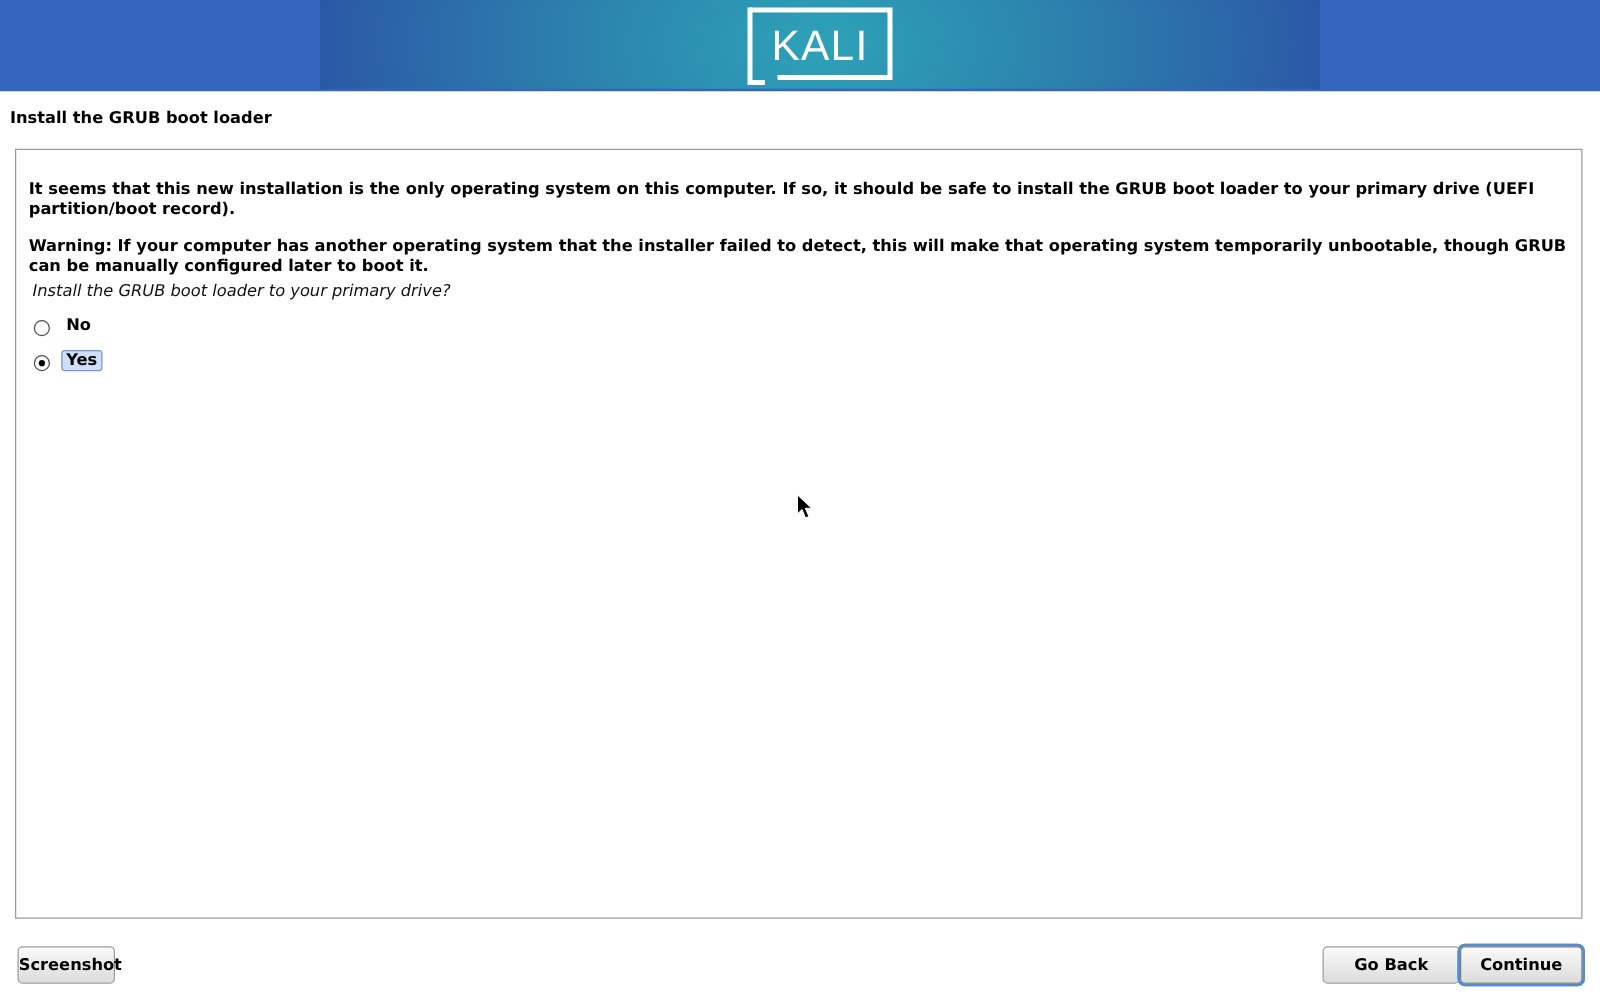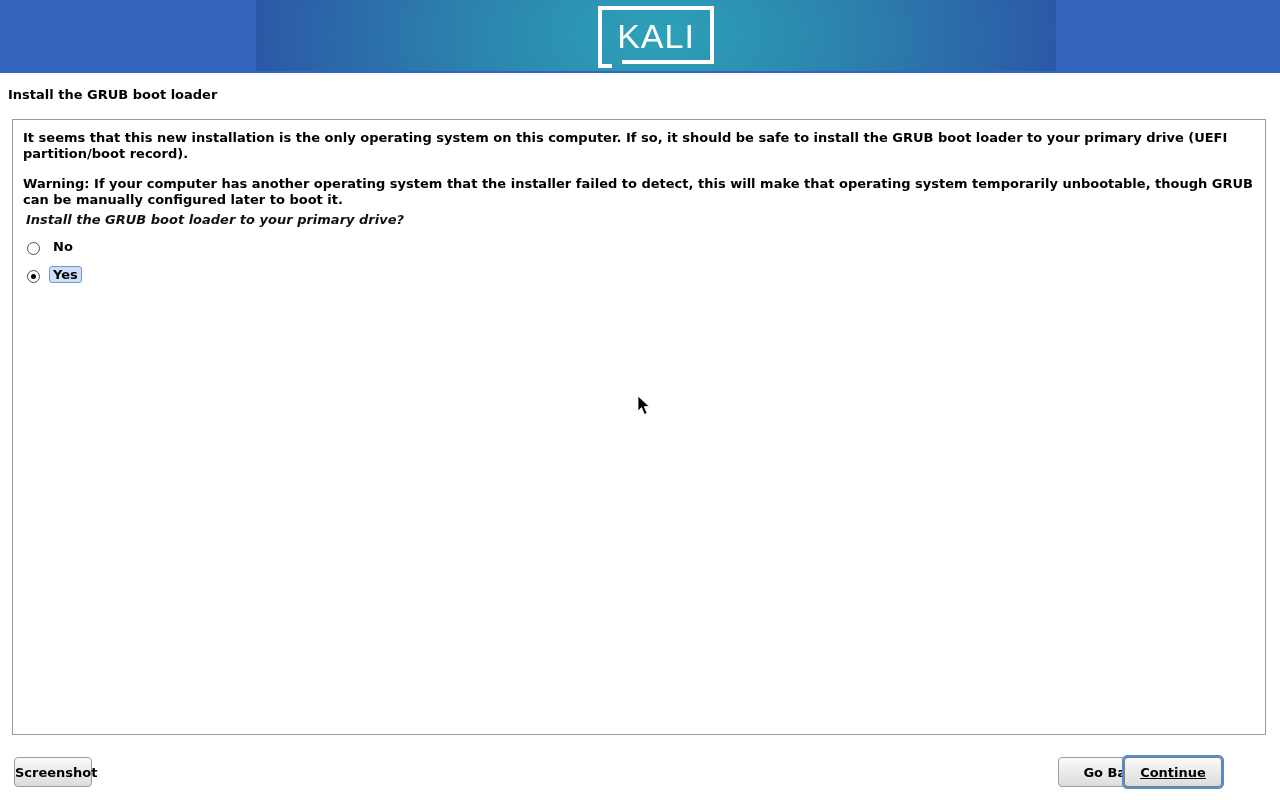--- a/index.html
+++ b/index.html
@@ -33,30 +33,30 @@
     position: absolute; left: 8px; top: 87px;
     font-size: 13px; font-weight: bold; color: #000;
   }
 
   
   .content-box {
     position: absolute; left: 12px; top: 119px;
     width: 1254px; height: 616px;
     border: 1px solid #9b9b9b;
     background: #fff;
-    padding: 10px 10px;
+    padding: 24px 10px;
   }
   .para {
     font-size: 13px; font-weight: bold; color: #000;
     line-height: 15.5px;
   }
   .para + .para { margin-top: 15px; }
   .question {
     margin-top: 5px;
-    font-size: 13px; font-style: italic; font-weight: bold;
+    font-size: 13px; font-style: italic; font-weight: normal;
     color: #111; line-height: 15px;
     padding-left: 3px;
   }
   .radio-group { margin-top: 12px; }
   .radio-row {
     display: flex; align-items: flex-end;
     height: 16px; margin-top: 12px;
     padding-left: 4px;
     cursor: default;
   }
@@ -95,24 +95,23 @@
     border-radius: 4px;
     background: linear-gradient(#fafafa, #ececec 45%, #dcdcdc);
     font-family: "DejaVu Sans", "Liberation Sans", sans-serif;
     font-size: 13px; font-weight: bold; color: #000;
     text-align: center;
     cursor: default;
   }
   .btn-screenshot { left: 14px; top: 757px; width: 78px; }
   .btn-goback    { left: 1058px; top: 757px; width: 110px; }
   .btn-continue  {
-    left: 1124px; top: 757px; width: 98px;
+    left: 1168px; top: 757px; width: 98px;
     border: 1px solid #7d7d7d;
     box-shadow: 0 0 0 2px #518dd0, 0 0 0 2px #4e8bd8;
-    text-decoration: underline;
   }
 
   
   .cursor {
     position: absolute; left: 637px; top: 395px;
     pointer-events: none;
   }
 </style>
 </head>
 <body>

